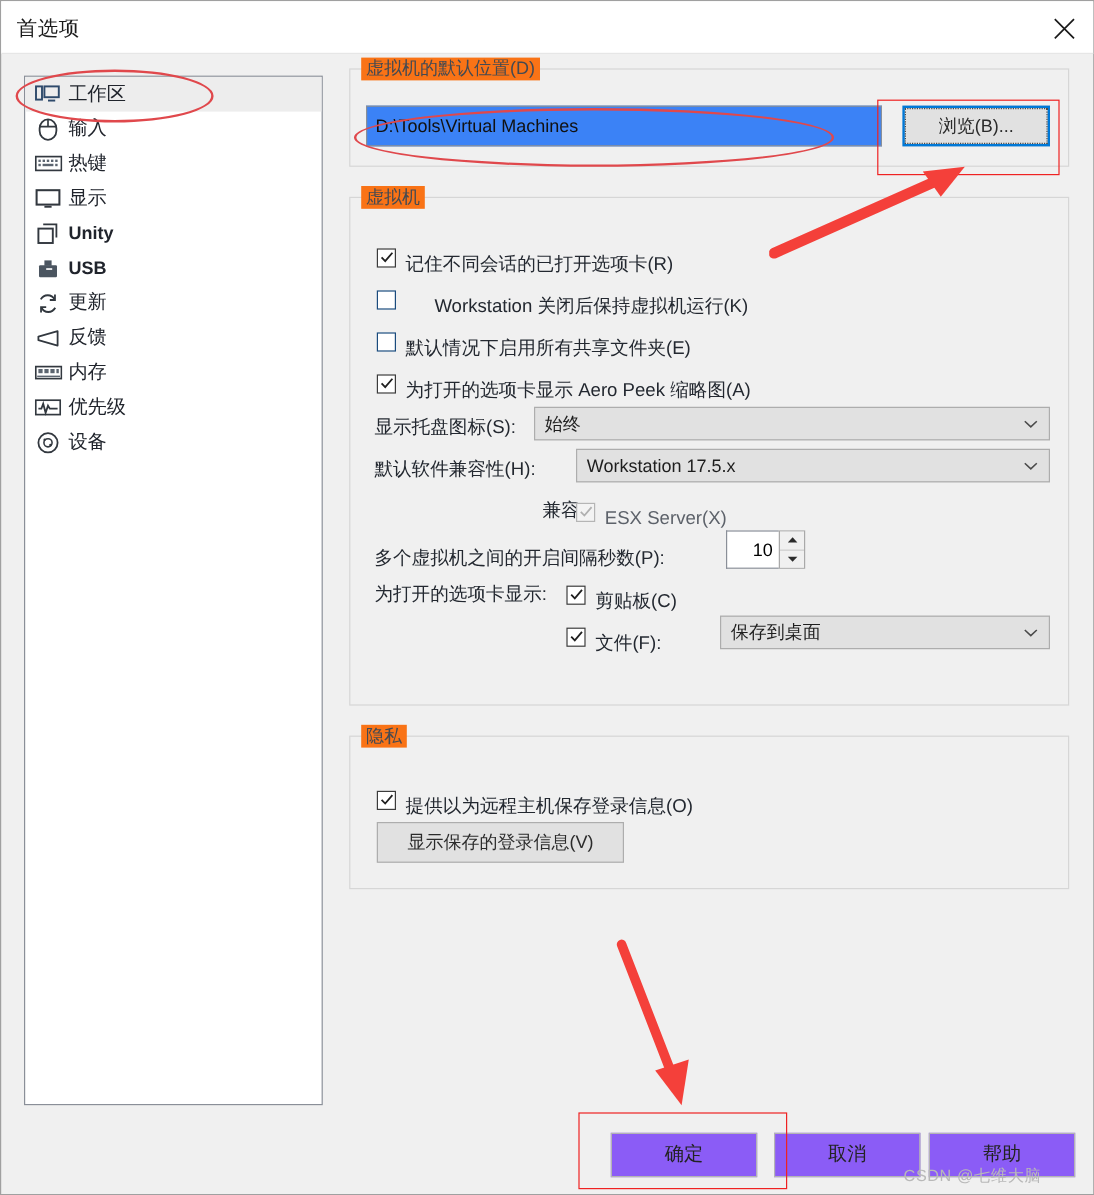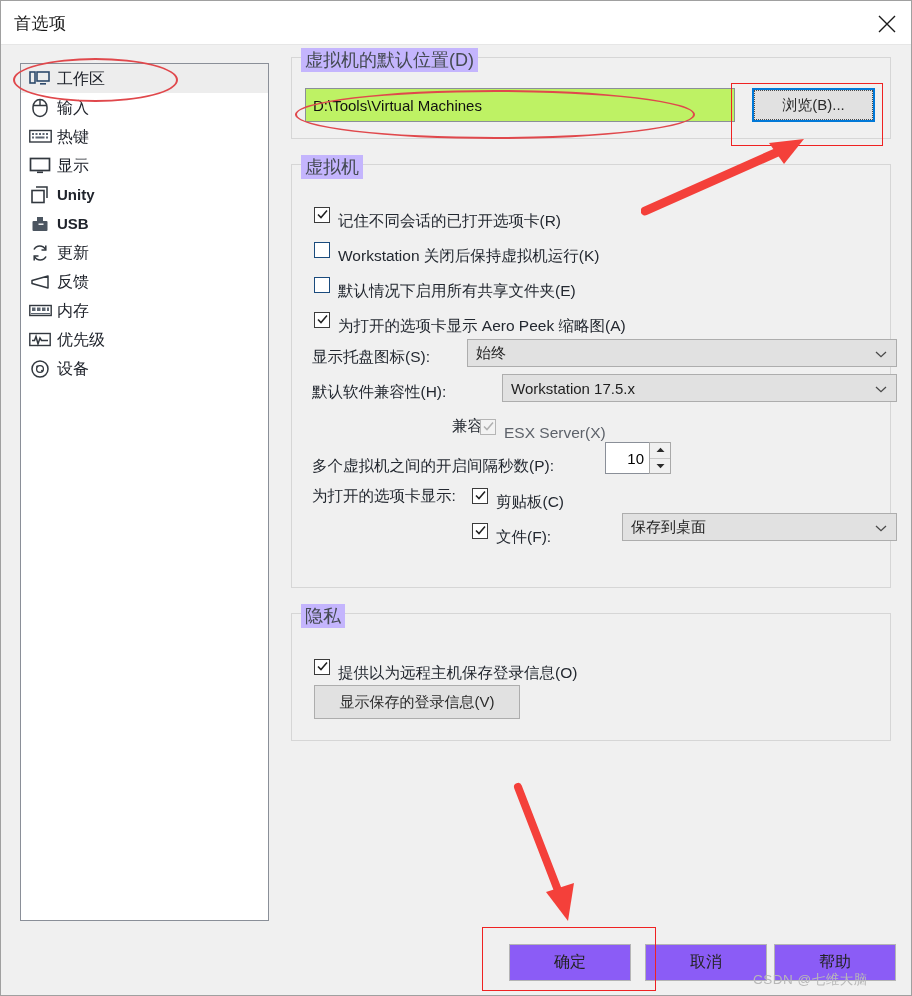--- a/index.html
+++ b/index.html
@@ -74,30 +74,30 @@
   #right { position: absolute; left: 290px; top: 56px; width: 600px; }
 
   .groupbox {
     position: relative;
     border: 1px solid #d6d6d6;
     background: #f0f0f0;
   }
   .group-title {
     position: absolute;
     top: -10px; left: 9px;
-    background: #c4b5fd;
+    background: #f97316;
     padding: 0 4px;
-    font-size: 18px;
+    font-size: 15px;
     color: #444a52;
     white-space: nowrap;
   }
 
   
   .textfield {
-    background: #bef264;
+    background: #3b82f6;
     border: 1px solid #8a8f98;
     height: 34px;
     display: flex; align-items: center;
     padding-left: 7px;
     font-size: 15px;
     color: #111;
   }
 
   .btn {
     background: #e1e1e1;
@@ -145,21 +145,20 @@
   .combo {
     background: #e1e1e1;
     border: 1px solid #adadad;
     height: 28px;
     display: flex; align-items: center;
     padding-left: 8px;
     font-size: 15px;
     color: #1e1e1e;
     position: relative;
     cursor: default;
-    margin-left: 22px;
   }
   .combo .chev {
     position: absolute; right: 9px; top: 50%;
     transform: translateY(-50%);
   }
   .flabel {
     font-size: 15.5px;
     color: #232830;
     white-space: nowrap;
     line-height: 1;
@@ -394,21 +393,21 @@
 
       <div class="cbrow" style="position:absolute; left:22px; top:36px;">
         <span class="cbox">
           <svg class="tick" viewBox="0 0 11 11">
               <path d="M1,5.5 L4,8.6 L10,1.6" stroke="#202020" stroke-width="1.5" fill="none"></path>
             </svg>
         </span>
         <span class="lbl">记住不同会话的已打开选项卡(R)</span>
       </div>
 
-      <div class="cbrow" style="position:absolute; left:22px; top:71px;">
+      <div class="cbrow" style="position:absolute; left:22px; top:71px;gap:24px;">
         <span class="cbox" style="border-color:#1a4b7d;"></span>
         <span class="lbl">Workstation 关闭后保持虚拟机运行(K)</span>
       </div>
 
       <div class="cbrow" style="position:absolute; left:22px; top:106px;">
         <span class="cbox" style="border-color:#1a4b7d;"></span>
         <span class="lbl">默认情况下启用所有共享文件夹(E)</span>
       </div>
 
       <div class="cbrow" style="position:absolute; left:22px; top:141px;">

